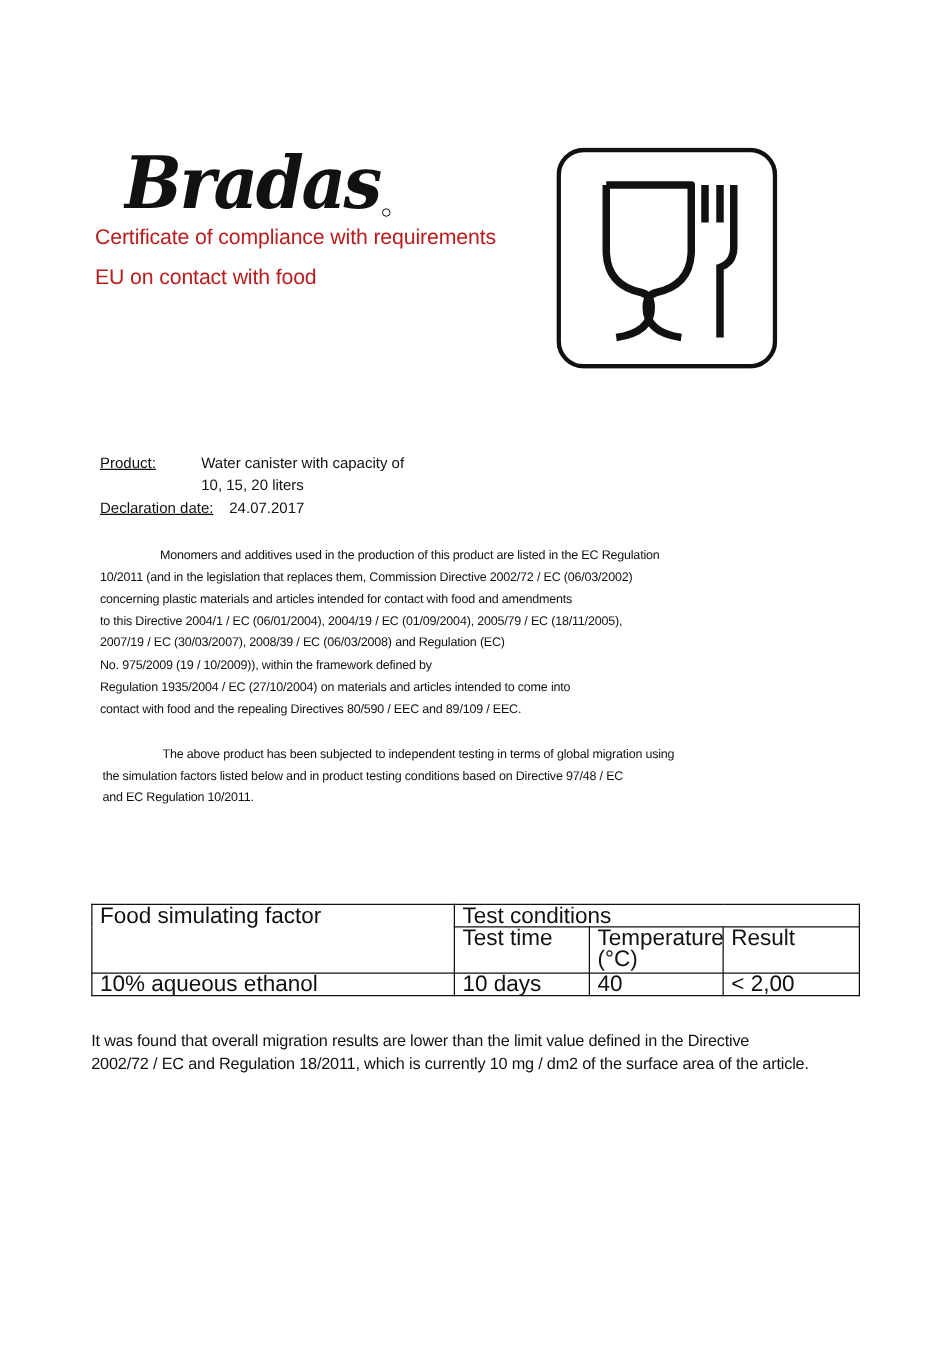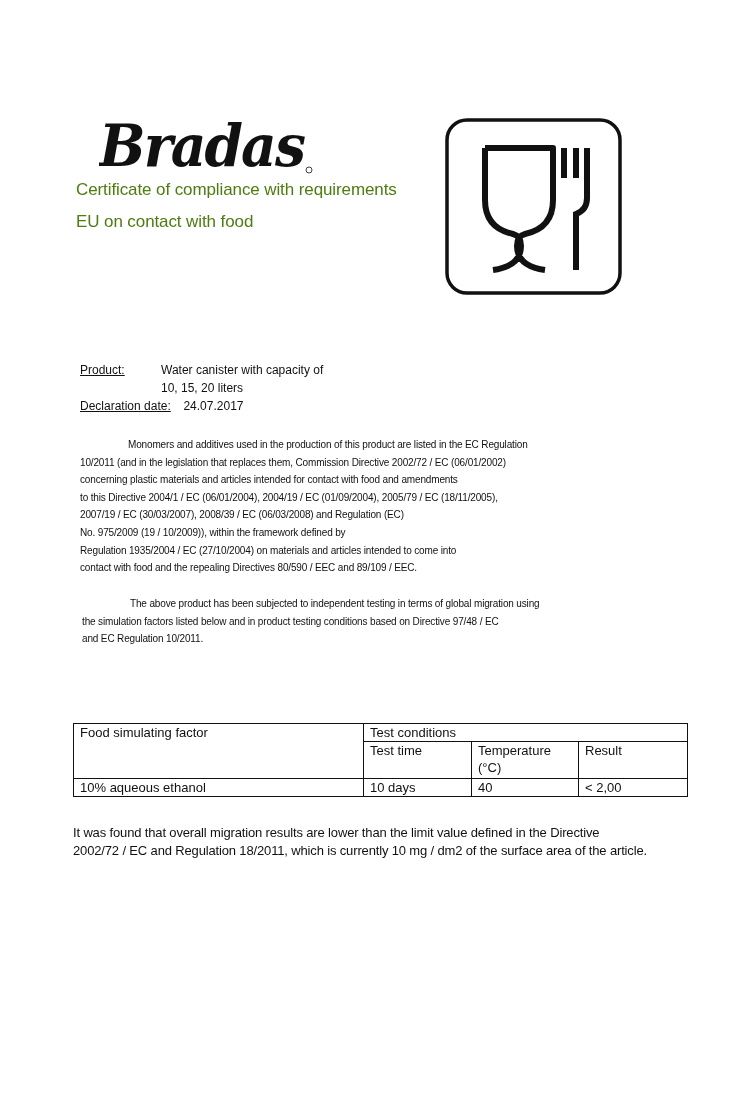--- a/index.html
+++ b/index.html
@@ -1,32 +1,32 @@
 <!DOCTYPE html>
 <html><head>
 <meta charset="utf-8">
 <style>
   html, body { margin: 0; padding: 0; background: #ffffff; }
   body { width: 755px; height: 1094px; position: relative; overflow: hidden;
          font-family: "Liberation Sans", "DejaVu Sans", sans-serif; color: #111; }
   .abs { position: absolute; }
 
   .logo { left: 73px; top: 110px; width: 215px; height: 68px; margin-left: 26px; }
-  .title-line { left: 76px; font-size: 17px; letter-spacing: -0.1px; color: #4d7c0f; white-space: nowrap; }
+  .title-line { left: 76px; font-size: 17px; letter-spacing: -0.1px; color: #b91c1c; white-space: nowrap; }
 
   .pict { left: 445px; top: 118px; width: 177px; height: 177px; }
 
   .meta { font-size: 12px; white-space: nowrap; }
   .meta .lbl { text-decoration: underline; }
 
   .para { left: 80px; font-size: 10px; line-height: 17.6px; white-space: nowrap; letter-spacing: -0.15px; }
   .indent { display: inline-block; width: 48px; }
 
   table.results { position: absolute; left: 73px; top: 723px; width: 614px; border-collapse: collapse;
-                  font-size: 13px; table-layout: fixed; }
+                  font-size: 18px; table-layout: fixed; }
   table.results td { border: 1px solid #111; padding: 0 6px; vertical-align: top; height: 17px; line-height: 17px; }
   table.results td.c { text-align: left; }
 
   .concl { left: 73px; top: 824px; font-size: 13px; line-height: 18px; white-space: nowrap; letter-spacing: -0.15px; }
 </style>
 </head>
 <body>
 
 <div class="abs logo">
   <svg width="215" height="68" viewBox="0 0 215 68">
@@ -56,21 +56,21 @@
 <div class="abs meta" style="left:161px; top:363px;">Water canister with capacity of</div>
 <div class="abs meta" style="left:161px; top:381px;">10, 15, 20 liters</div>
 <div class="abs meta" style="left:80px; top:399px;">
   <span class="lbl">Declaration date:</span>
   <span style="display:inline-block; width:6px;"></span>
   <span>24.07.2017</span>
 </div>
 
 <div class="abs para" style="top:436px;">
   <div><span class="indent"></span><span>Monomers and additives used in the production of this product are listed in the EC Regulation</span></div>
-  <div>10/2011 (and in the legislation that replaces them, Commission Directive 2002/72 / EC (06/01/2002)</div>
+  <div>10/2011 (and in the legislation that replaces them, Commission Directive 2002/72 / EC (06/03/2002)</div>
   <div>concerning plastic materials and articles intended for contact with food and amendments</div>
   <div>to this Directive 2004/1 / EC (06/01/2004), 2004/19 / EC (01/09/2004), 2005/79 / EC (18/11/2005),</div>
   <div>2007/19 / EC (30/03/2007), 2008/39 / EC (06/03/2008) and Regulation (EC)</div>
   <div>No. 975/2009 (19 / 10/2009)), within the framework defined by</div>
   <div>Regulation 1935/2004 / EC (27/10/2004) on materials and articles intended to come into</div>
   <div>contact with food and the repealing Directives 80/590 / EEC and 89/109 / EEC.</div>
 </div>
 
 <div class="abs para" style="top:595px; left:82px;">
   <div><span class="indent"></span><span>The above product has been subjected to independent testing in terms of global migration using</span></div>

